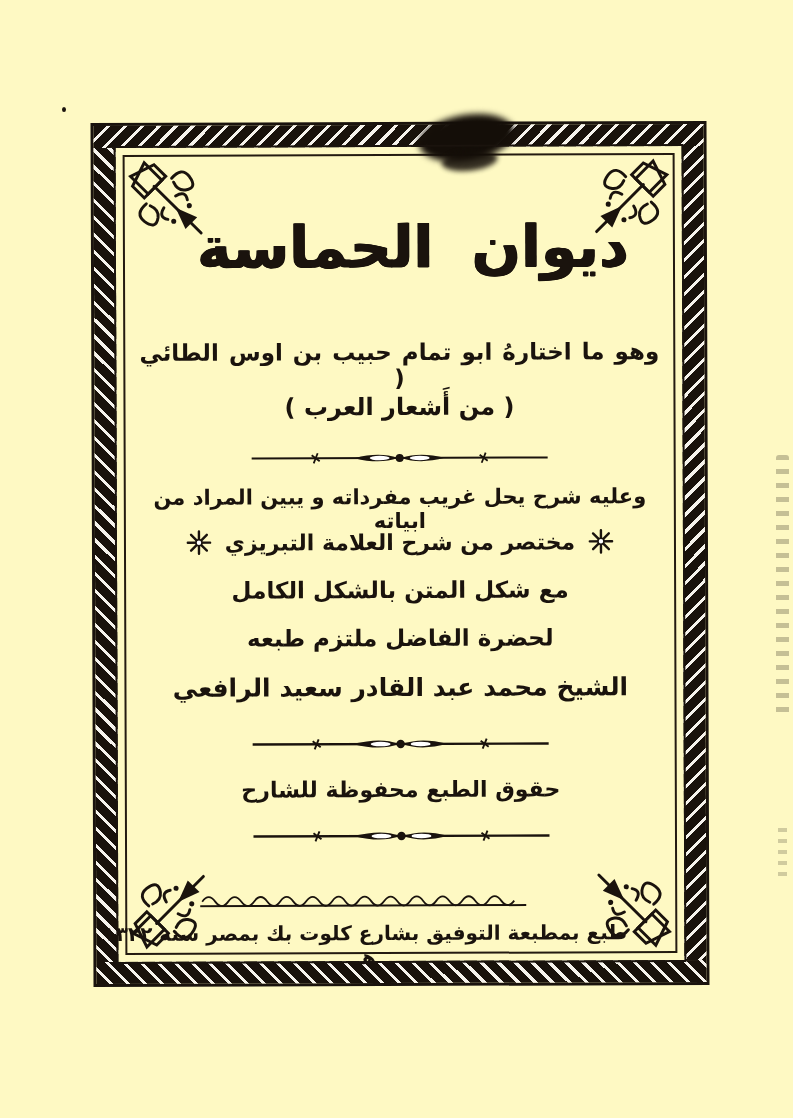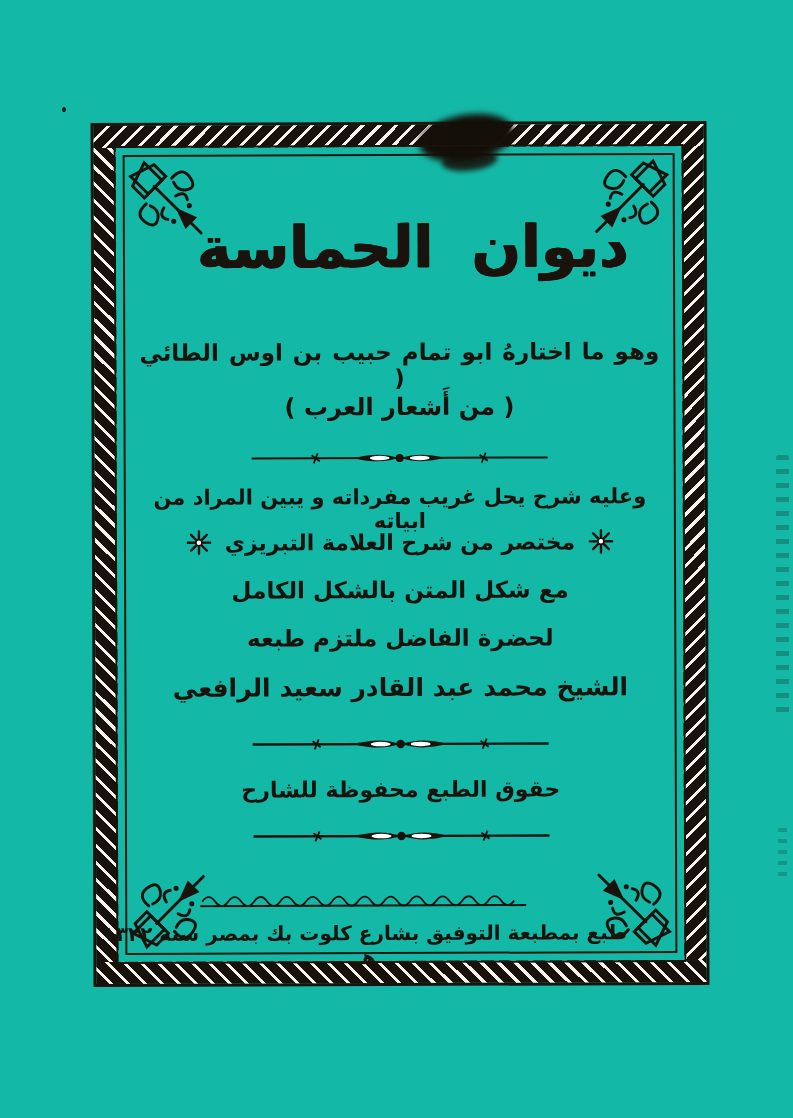--- a/index.html
+++ b/index.html
@@ -1,17 +1,17 @@
 <!DOCTYPE html>
 <html lang="ar"><head>
 <meta charset="utf-8">
 <style>
   html,body{margin:0;padding:0;background:#ffffff;}
   .page{
-    position:relative;width:793px;height:1118px;background:#14b8a6;
+    position:relative;width:793px;height:1118px;background:#fef9c3;
     overflow:hidden;font-family:"DejaVu Sans",sans-serif;color:#1a130d;
   }
   .frame{
     position:absolute;left:95px;top:125px;width:610px;height:858px;
     outline:3px solid #1a130d;transform:rotate(-0.2deg);
   }
   .frame::after{content:"";position:absolute;inset:20px;border:2px solid #1a130d;pointer-events:none;}
   .frame::before{content:"";position:absolute;inset:29px;border:2px solid #241b10;pointer-events:none;}
   .band{position:absolute;}
   .band-top{left:0;right:0;top:0;height:22px;

